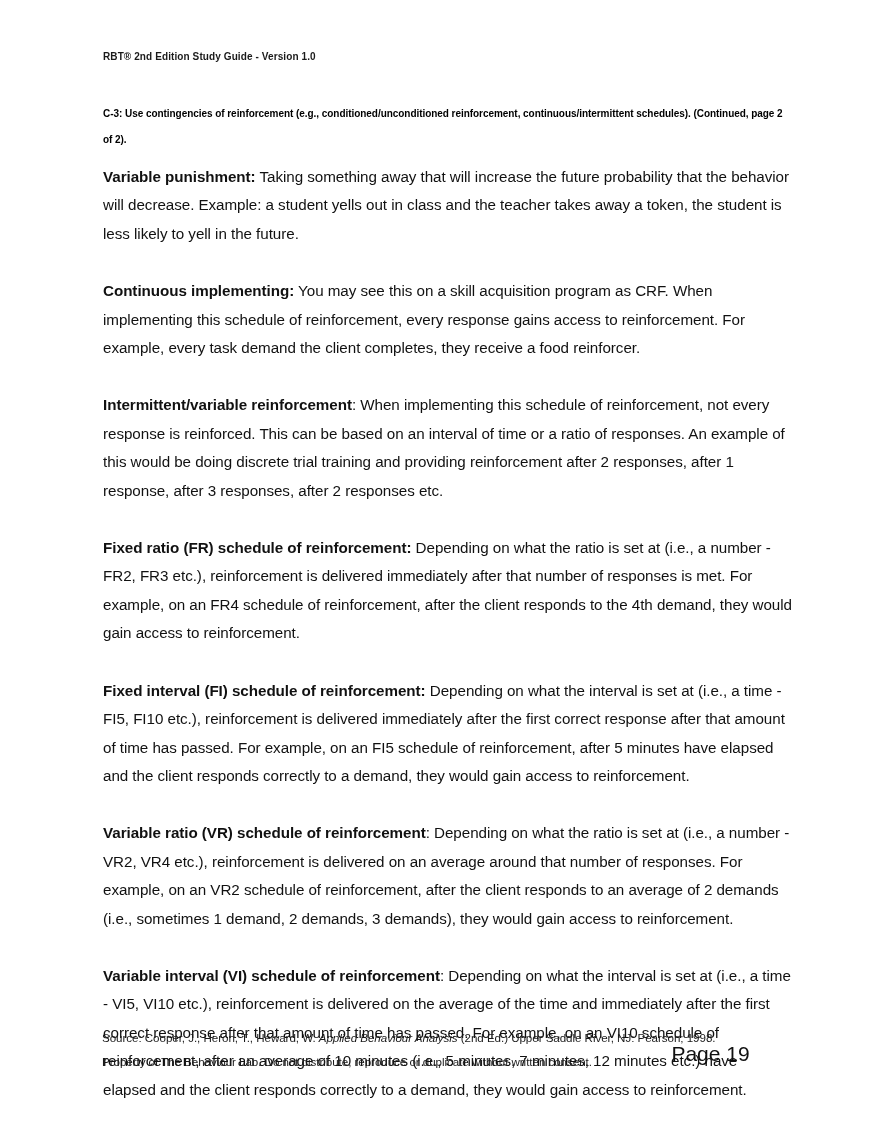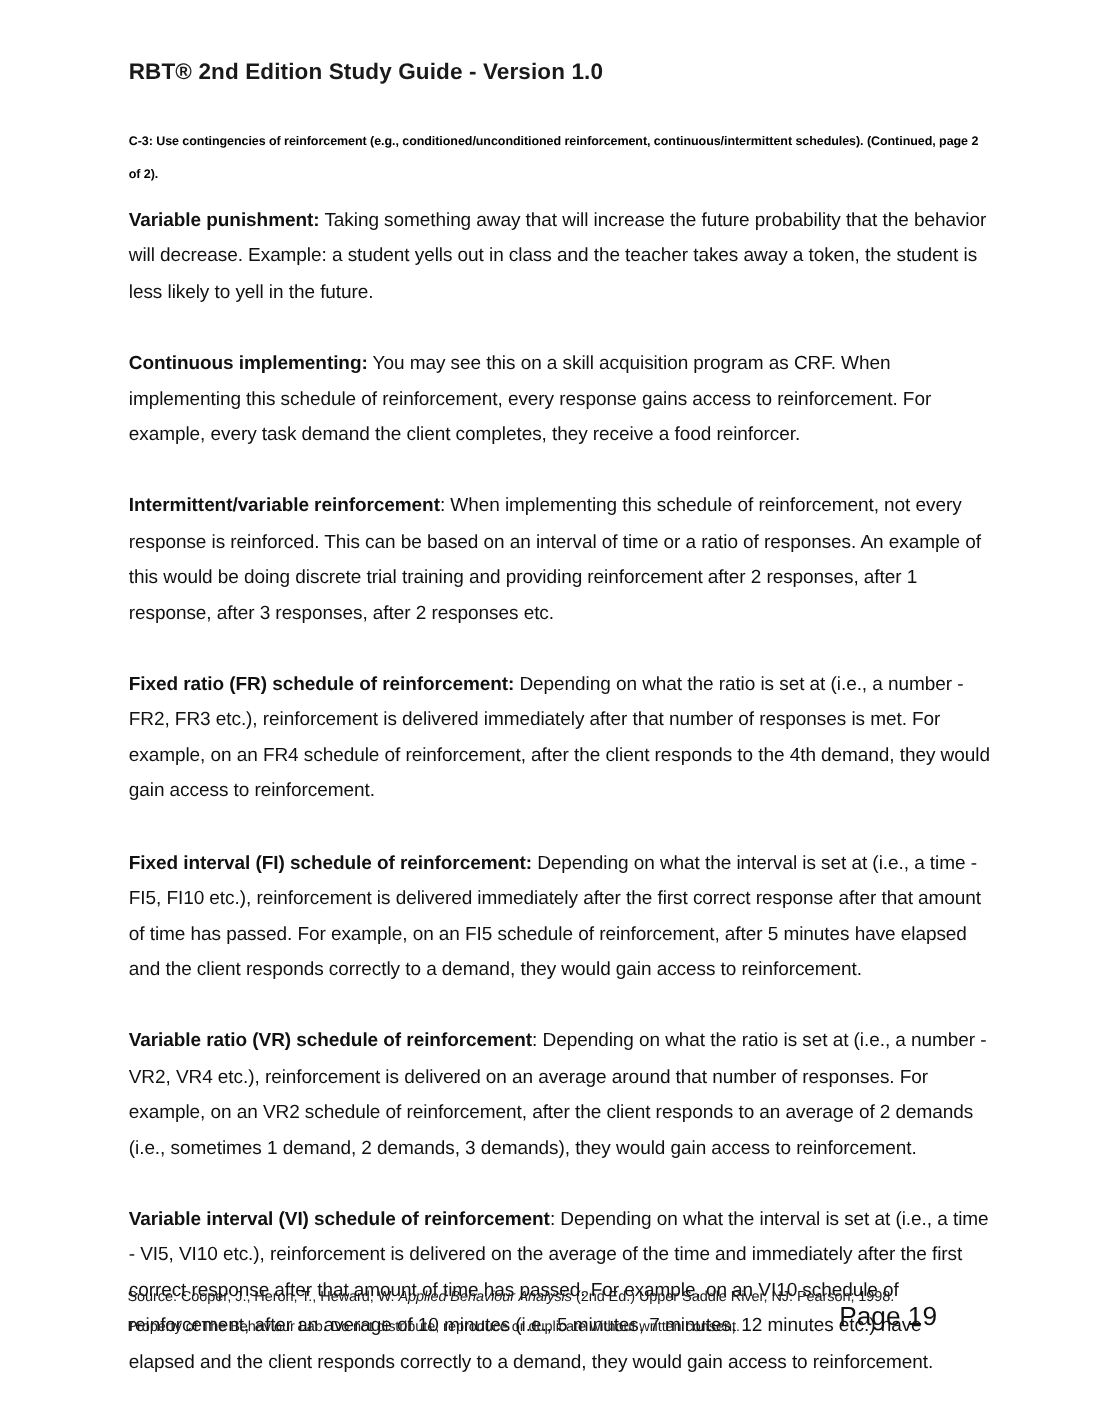--- a/index.html
+++ b/index.html
@@ -14,21 +14,21 @@
     background: #ffffff;
     overflow: hidden;
     font-family: "Liberation Sans", sans-serif;
     color: #000000;
     -webkit-font-smoothing: antialiased;
   }
   .doc-header {
     position: absolute;
     left: 103px;
     top: 48px;
-    font-size: 18px;
+    font-size: 10px;
     line-height: 18px;
     font-weight: bold;
     letter-spacing: 0.1px;
     color: #1a1a1a;
   }
   .section-title {
     position: absolute;
     left: 103px;
     top: 101px;
     width: 690px;

